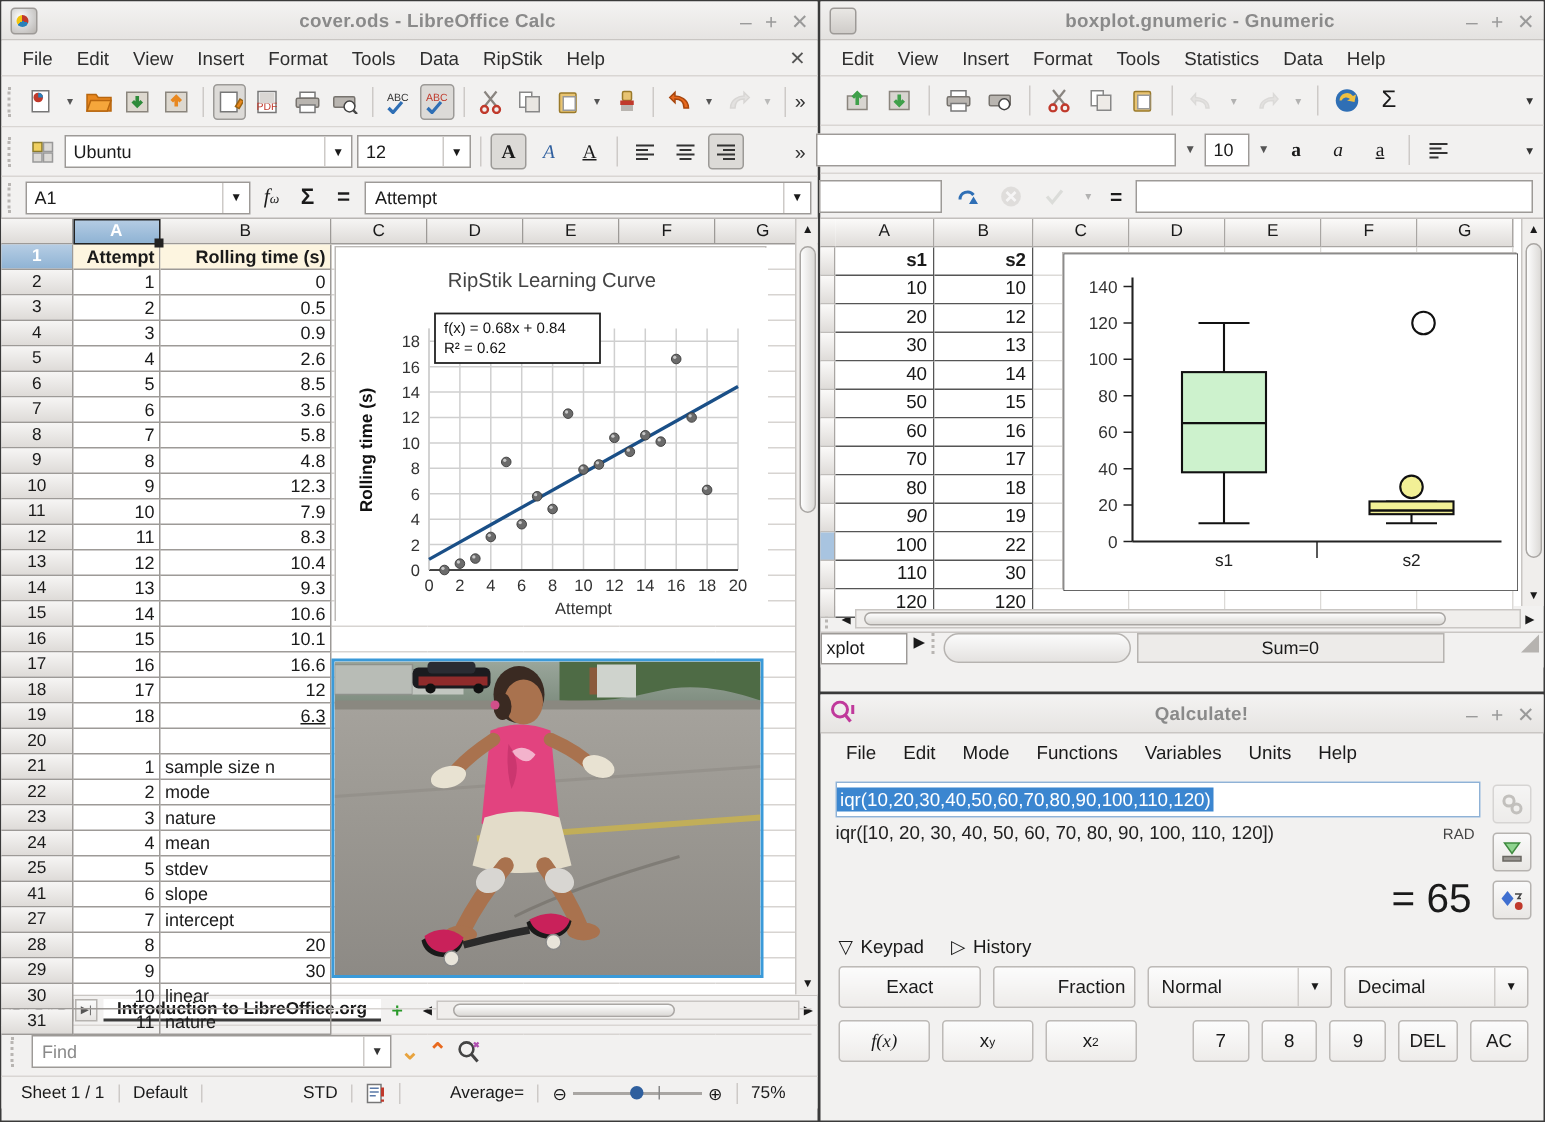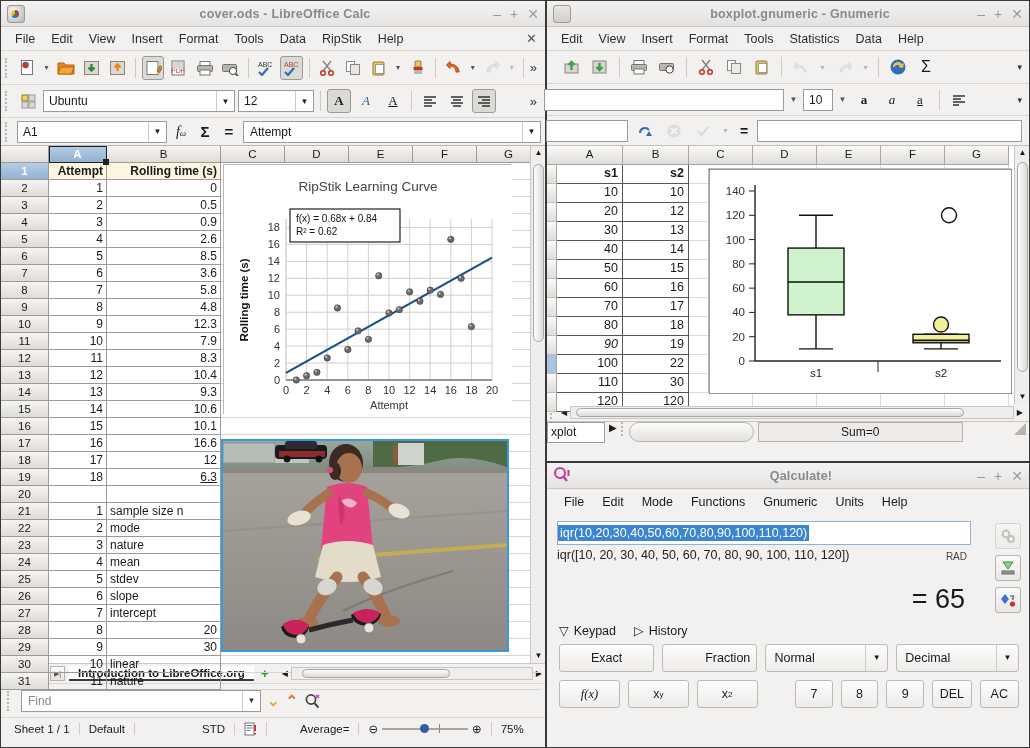--- a/index.html
+++ b/index.html
@@ -631,21 +631,21 @@
           <div class="rh">25</div>
           <div class="cell r" style="width: 58px;">5</div>
           <div class="cell " style="width: 114px;">stdev</div>
           <div class="cell blank" style="width: 64px;"></div>
           <div class="cell blank" style="width: 64px;"></div>
           <div class="cell blank" style="width: 64px;"></div>
           <div class="cell blank" style="width: 64px;"></div>
           <div class="cell blank" style="width: 64px;"></div>
         </div>
         <div class="crow">
-          <div class="rh">26</div>
+          <div class="rh">41</div>
           <div class="cell r" style="width: 58px;">6</div>
           <div class="cell " style="width: 114px;">slope</div>
           <div class="cell blank" style="width: 64px;"></div>
           <div class="cell blank" style="width: 64px;"></div>
           <div class="cell blank" style="width: 64px;"></div>
           <div class="cell blank" style="width: 64px;"></div>
           <div class="cell blank" style="width: 64px;"></div>
         </div>
         <div class="crow">
           <div class="rh">27</div>
@@ -1318,26 +1318,26 @@
       <span>+</span>
       <span>✕</span>
     </div>
   </div>
 
   <div class="q-menubar">
     <div class="mi">File</div>
     <div class="mi">Edit</div>
     <div class="mi">Mode</div>
     <div class="mi">Functions</div>
-    <div class="mi">Gnumeric</div>
+    <div class="mi">Variables</div>
     <div class="mi">Units</div>
     <div class="mi">Help</div>
   </div>
 
-  <div style="display:flex; padding:6px 8px 0 10px; gap:24px;">
+  <div style="display:flex; padding:6px 8px 0 10px; gap:8px;">
     <div style="flex:1;">
       <div class="q-expr">
         <span class="sel">iqr(10,20,30,40,50,60,70,80,90,100,110,120)</span>
       </div>
       <div style="display:flex;align-items:flex-end;margin-top:3px;">
         <div class="q-parsed">iqr([10, 20, 30, 40, 50, 60, 70, 80, 90, 100, 110, 120])</div>
         <div class="q-rad" style="margin-left:auto;padding-right:4px;">RAD</div>
       </div>
       <div class="q-result" style="margin-top:22px;padding-right:6px;">= 65</div>
     </div>

